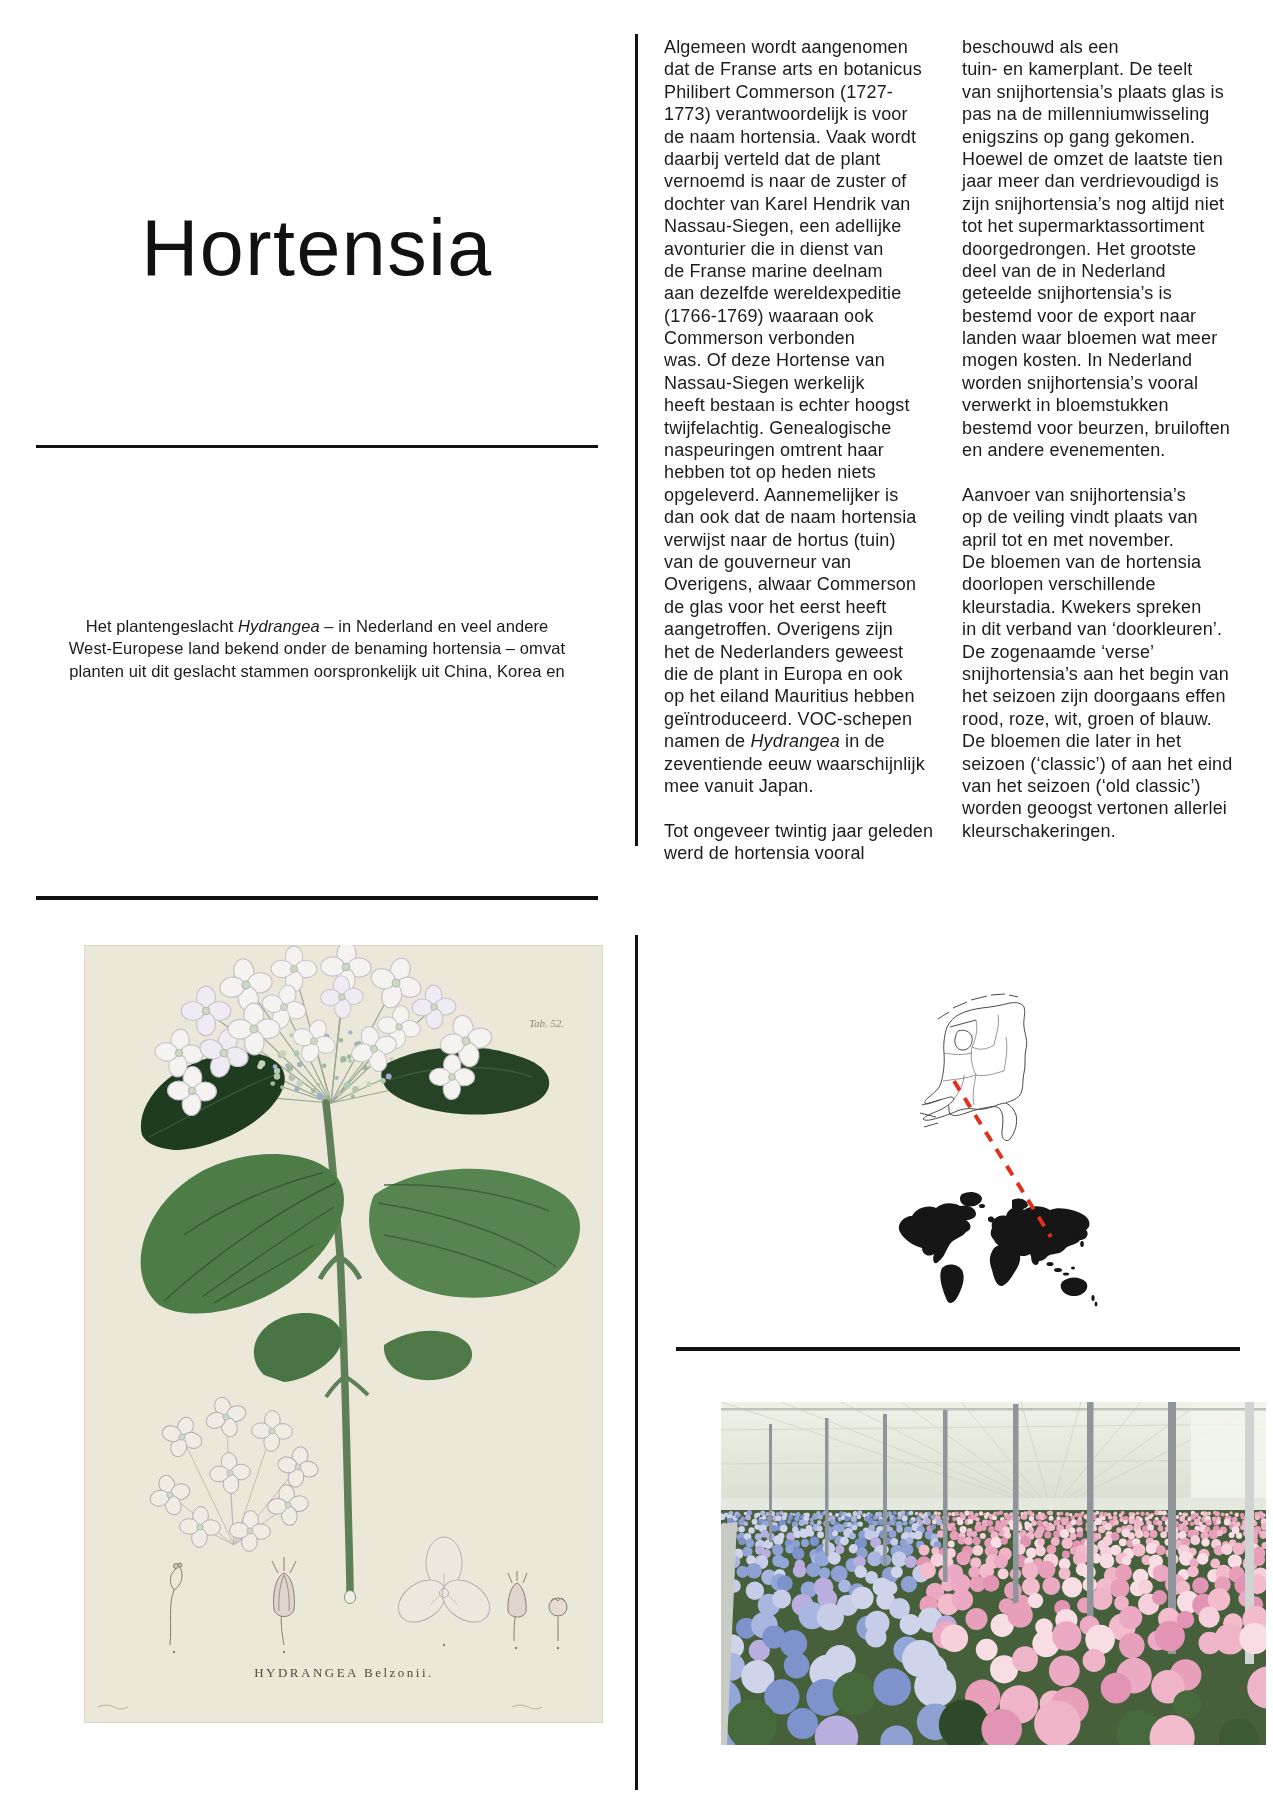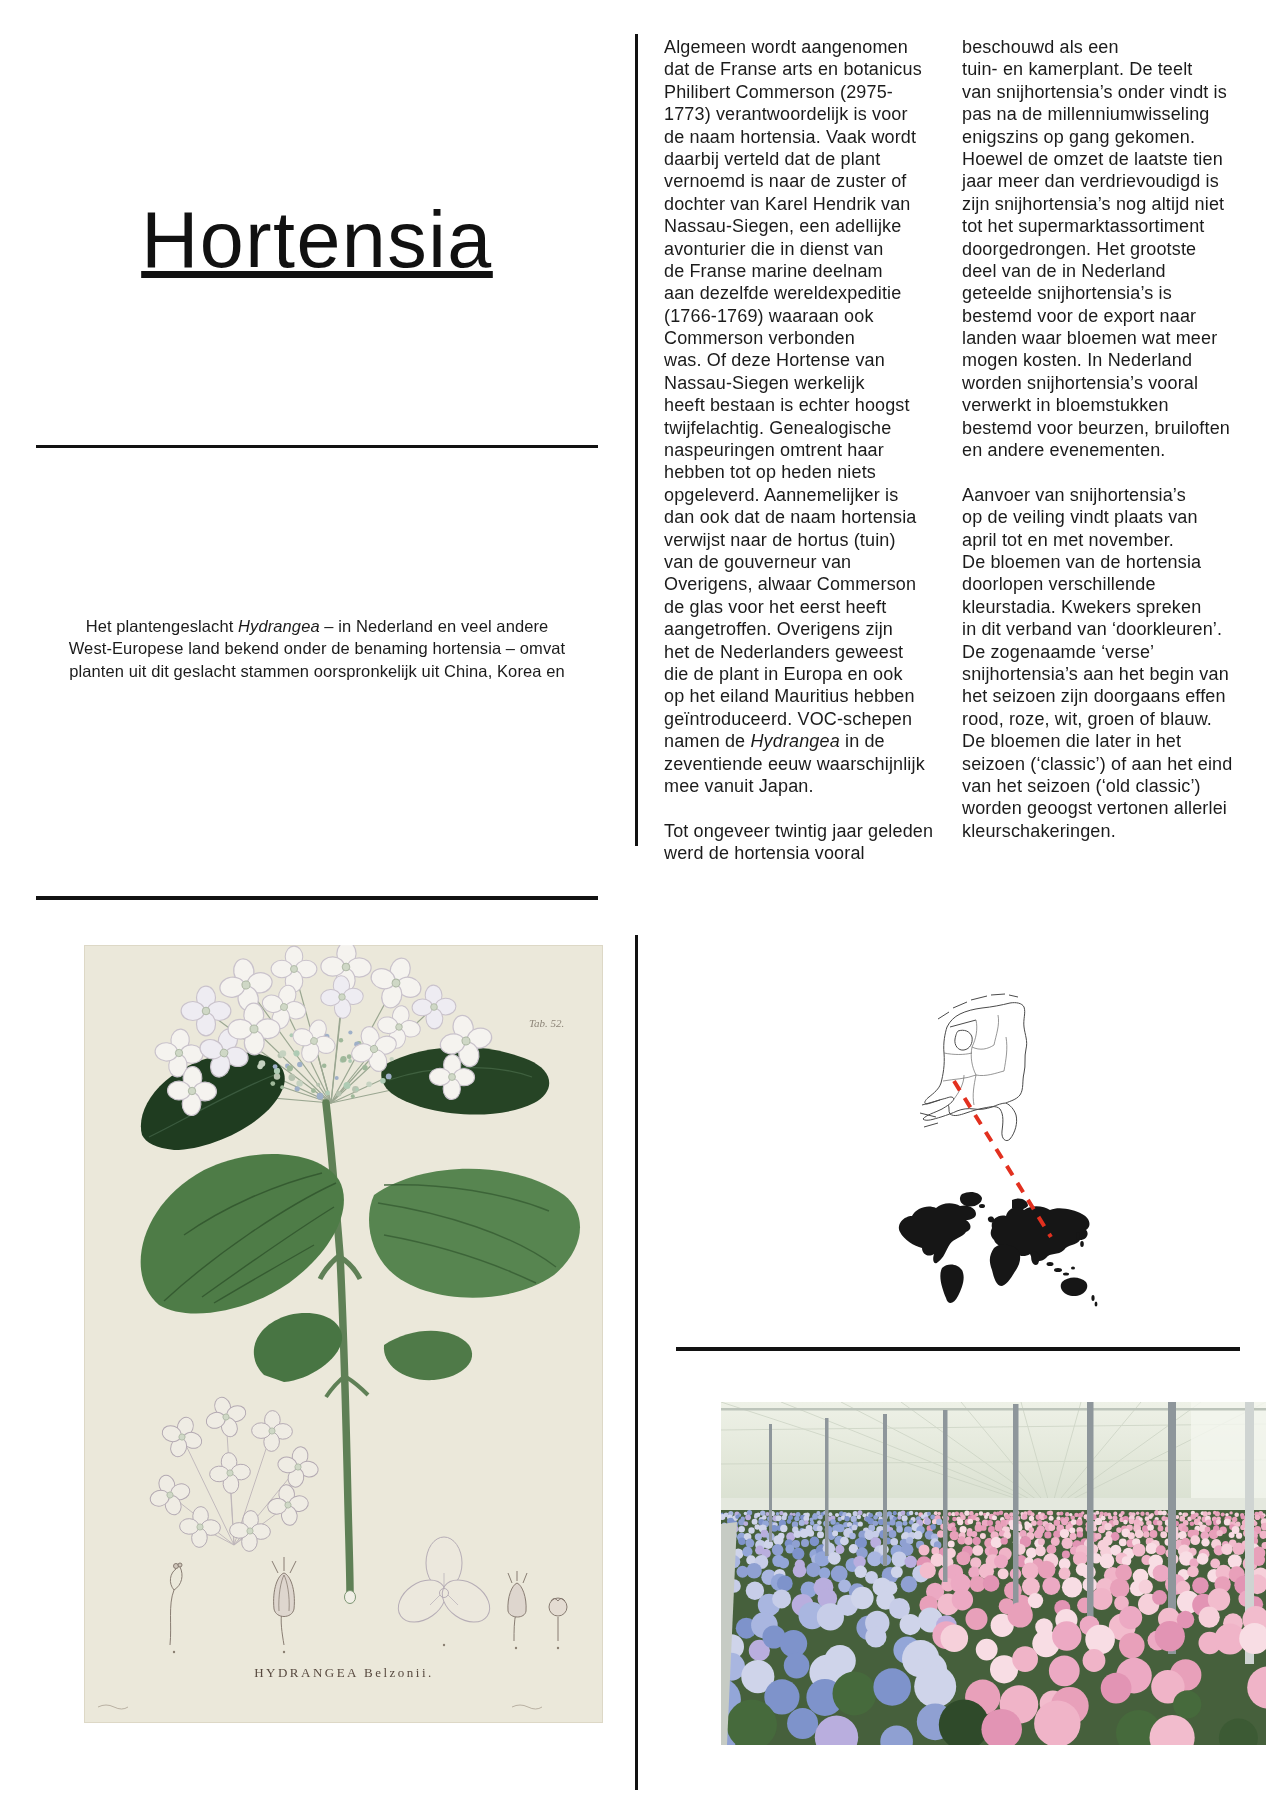--- a/index.html
+++ b/index.html
@@ -1,19 +1,19 @@
 <!DOCTYPE html>
 <html><head>
 <meta charset="utf-8">
 <style>
   html,body{margin:0;padding:0;background:#fff;}
   .page{position:relative;width:1273px;height:1800px;background:#ffffff;overflow:hidden;
         font-family:"Liberation Sans",sans-serif;color:#1b1b1b;}
-  .page-title{position:absolute;left:36px;top:200px;width:562px;text-align:center;
-        font-size:79px;font-weight:500;letter-spacing:1.5px;color:#111;line-height:1;text-decoration:underline;}
+  .page-title{position:absolute;left:36px;top:208px;width:562px;text-align:center;
+        font-size:79px;font-weight:500;letter-spacing:1.5px;color:#111;line-height:1;}
   .rule{position:absolute;background:#121212;}
   .rule-title{left:36px;top:445px;width:562px;height:3px;}
   .rule-left-bottom{left:36px;top:896px;width:562px;height:4px;}
   .rule-right{left:676px;top:1347px;width:564px;height:4px;}
   .vrule-top{left:635px;top:34px;width:3px;height:812px;}
   .vrule-bottom{left:635px;top:935px;width:3px;height:855px;}
   .intro{position:absolute;left:24px;top:616px;width:586px;text-align:center;
         font-size:16.5px;line-height:21.6px;letter-spacing:0.1px;}
   .col{position:absolute;top:36px;width:300px;font-size:18px;line-height:22.4px;letter-spacing:0.15px;}
   .col1{left:664px;}
@@ -40,21 +40,21 @@
       <div class="tline"><span>Het plantengeslacht </span><i>Hydrangea</i><span> – in Nederland en veel andere</span></div>
       <div class="tline"><span>West-Europese land bekend onder de benaming hortensia – omvat</span></div>
       <div class="tline"><span>planten uit dit geslacht stammen oorspronkelijk uit China, Korea en</span></div>
     </div>
 
   <div class="rule vrule-top"></div>
 
   <div class="col col1">
       <div class="tline"><span>Algemeen wordt aangenomen</span></div>
       <div class="tline"><span>dat de Franse arts en botanicus</span></div>
-      <div class="tline"><span>Philibert Commerson (2975-</span></div>
+      <div class="tline"><span>Philibert Commerson (1727-</span></div>
       <div class="tline"><span>1773) verantwoordelijk is voor</span></div>
       <div class="tline"><span>de naam hortensia. Vaak wordt</span></div>
       <div class="tline"><span>daarbij verteld dat de plant</span></div>
       <div class="tline"><span>vernoemd is naar de zuster of</span></div>
       <div class="tline"><span>dochter van Karel Hendrik van</span></div>
       <div class="tline"><span>Nassau-Siegen, een adellijke</span></div>
       <div class="tline"><span>avonturier die in dienst van</span></div>
       <div class="tline"><span>de Franse marine deelnam</span></div>
       <div class="tline"><span>aan dezelfde wereldexpeditie</span></div>
       <div class="tline"><span>(1766-1769) waaraan ook</span></div>
@@ -79,21 +79,21 @@
       <div class="tline"><span>namen de </span><i>Hydrangea</i><span> in de</span></div>
       <div class="tline"><span>zeventiende eeuw waarschijnlijk</span></div>
       <div class="tline"><span>mee vanuit Japan.</span></div>
       <div class="tline">&nbsp;</div>
       <div class="tline"><span>Tot ongeveer twintig jaar geleden</span></div>
       <div class="tline"><span>werd de hortensia vooral</span></div>
     </div>
   <div class="col col2">
       <div class="tline"><span>beschouwd als een</span></div>
       <div class="tline"><span>tuin- en kamerplant. De teelt</span></div>
-      <div class="tline"><span>van snijhortensia’s onder vindt is</span></div>
+      <div class="tline"><span>van snijhortensia’s plaats glas is</span></div>
       <div class="tline"><span>pas na de millenniumwisseling</span></div>
       <div class="tline"><span>enigszins op gang gekomen.</span></div>
       <div class="tline"><span>Hoewel de omzet de laatste tien</span></div>
       <div class="tline"><span>jaar meer dan verdrievoudigd is</span></div>
       <div class="tline"><span>zijn snijhortensia’s nog altijd niet</span></div>
       <div class="tline"><span>tot het supermarktassortiment</span></div>
       <div class="tline"><span>doorgedrongen. Het grootste</span></div>
       <div class="tline"><span>deel van de in Nederland</span></div>
       <div class="tline"><span>geteelde snijhortensia’s is</span></div>
       <div class="tline"><span>bestemd voor de export naar</span></div>

